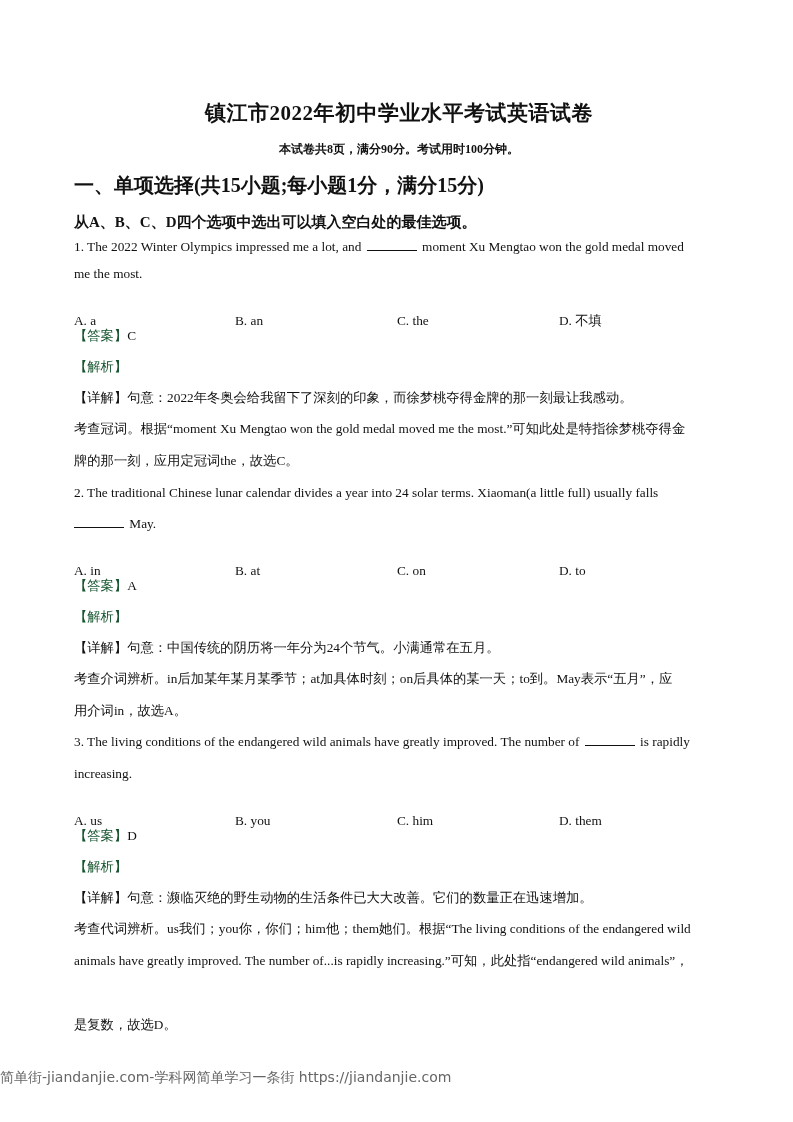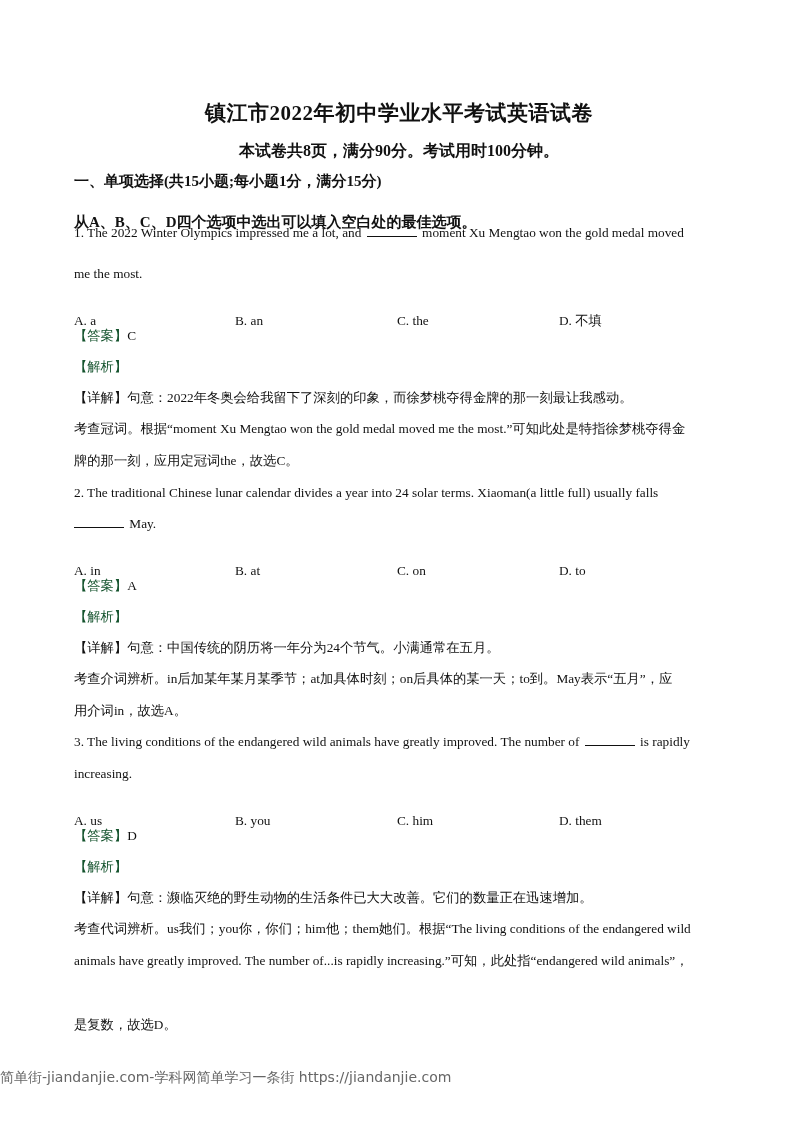--- a/index.html
+++ b/index.html
@@ -2,41 +2,41 @@
 <html><head>
   <meta charset="utf-8">
   <style>
     html, body { margin: 0; padding: 0; background: #ffffff; }
     body { width: 793px; height: 1122px; position: relative; overflow: hidden;
            font-family: "Liberation Serif", "DejaVu Serif", serif; color: #111; }
     .page { position: absolute; left: 74px; top: 0; width: 650px; }
     .title { position: absolute; left: 0; width: 650px; top: 99px; text-align: center;
              font-size: 21px; font-weight: bold; letter-spacing: 0.5px; }
     .subtitle { position: absolute; left: 0; width: 650px; top: 141px; text-align: center;
-                font-size: 16px; font-weight: bold; }
-    .section { position: absolute; left: 0; top: 172px; font-size: 15px; font-weight: bold; }
+                font-size: 12px; font-weight: bold; }
+    .section { position: absolute; left: 0; top: 172px; font-size: 20px; font-weight: bold; }
     .instr { position: absolute; left: 0; top: 203px; font-size: 15px; font-weight: bold; margin-top: 10px; }
     .line { position: absolute; left: 0; font-size: 13.3px; white-space: nowrap; line-height: 18px; }
     .opts { position: absolute; left: 0; width: 650px; font-size: 13.3px; line-height: 18px; }
     .opt { position: absolute; top: 16px; white-space: nowrap; }
     .tag-blue { color: #14532d; }
     .blank { display: inline-block; width: 50px; border-bottom: 1px solid #111; height: 12px; vertical-align: baseline; margin: 0 2px; }
     .footer { position: absolute; left: 0; width: 793px; top: 1069px; 
               font-family: "DejaVu Sans", sans-serif; font-size: 14px; color: #666; }
   </style>
 </head>
 <body>
 
 <div class="page">
   <div class="title">镇江市2022年初中学业水平考试英语试卷</div>
   <div class="subtitle">本试卷共8页，满分90分。考试用时100分钟。</div>
   <div class="section">一、单项选择(共15小题;每小题1分，满分15分)</div>
   <div class="instr">从A、B、C、D四个选项中选出可以填入空白处的最佳选项。</div>
 
-  <div class="line" style="top:224px">
+  <div class="line" style="top:238px">
     <span>1. The 2022 Winter Olympics impressed me a lot, and</span>
     <span class="blank"></span>
     <span>moment Xu Mengtao won the gold medal moved</span>
   </div>
   <div class="line" style="top:265px">me the most.</div>
   <div class="opts" style="top:296px">
     <span class="opt" style="left:0">A. a</span>
     <span class="opt" style="left:161px">B. an</span>
     <span class="opt" style="left:323px">C. the</span>
     <span class="opt" style="left:485px">D.  不填</span>

